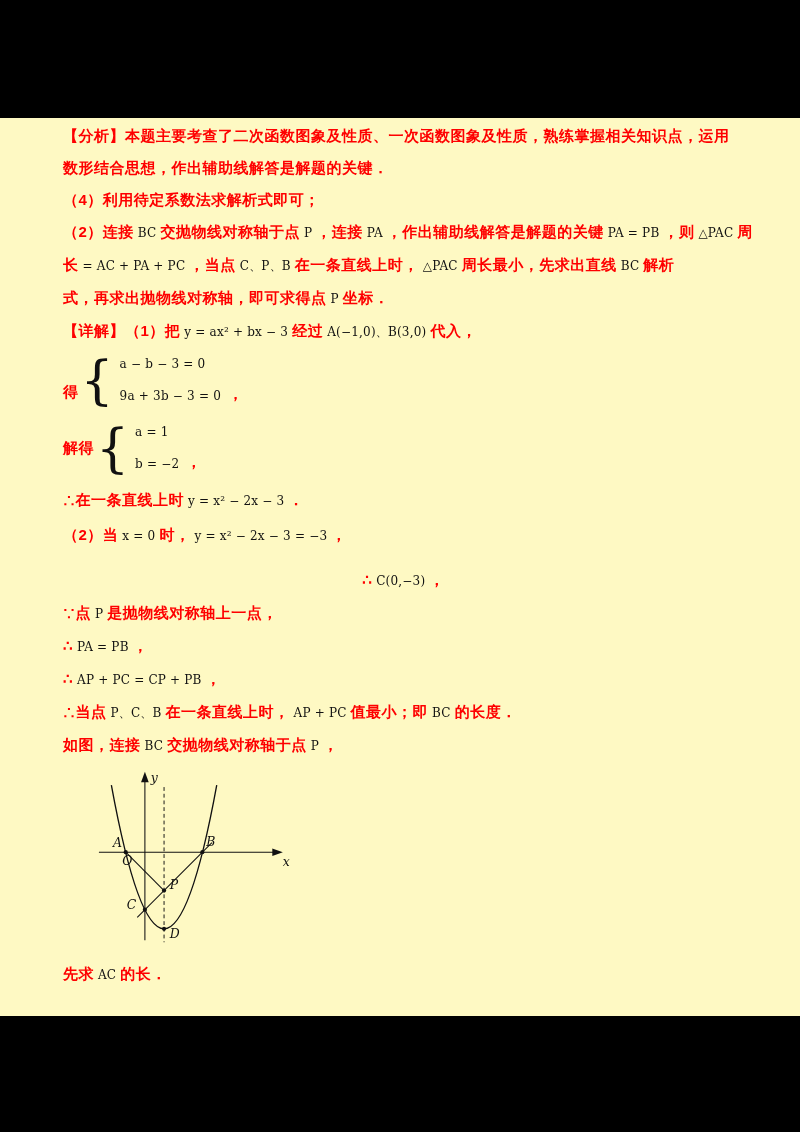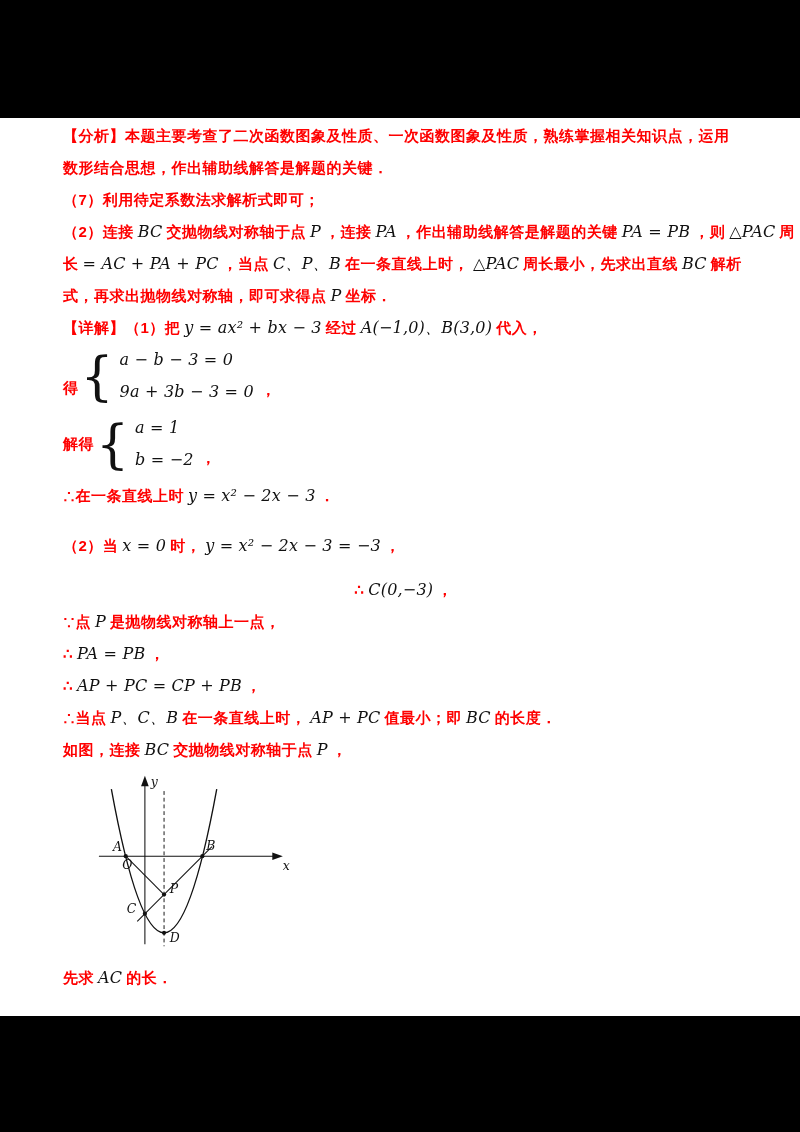--- a/index.html
+++ b/index.html
@@ -5,41 +5,40 @@
   html,body{margin:0;padding:0;}
   body{
     width:800px;height:1132px;
     background:#000;
     position:relative;
     overflow:hidden;
     font-family:"Liberation Sans",sans-serif;
   }
   .paper{
     position:absolute;left:0;top:118px;width:800px;height:898px;
-    background:#ffffff;
+    background:#fef9c3;
   }
   .content{
     position:absolute;left:63px;top:6px;right:56px;
   }
   .line{
     margin:0 0 8px 0;
     font-size:15px;
     line-height:24px;
     white-space:nowrap;
   }
   .cn{
     color:#fe0000;
     font-weight:600;
     letter-spacing:0.5px;
   }
   .m{
     font-family:"DejaVu Serif","Liberation Serif",serif;
-    font-style:italic;
     color:#111;
-    font-size:16px;
+    font-size:12px;
     padding:0 4px;
     letter-spacing:0.2px;
   }
   .sys{
     display:flex;align-items:center;
     margin:4px 0 12px 0;
   }
   .sys .brace{
     font-family:"DejaVu Serif",serif;
     font-size:52px;
@@ -50,42 +49,42 @@
   }
   .sys .eqs{
     display:flex;flex-direction:column;justify-content:center;gap:10px;
   }
   .sys .eqs .m{line-height:22px;}
   .sys .label-bottom{align-self:flex-end;padding-bottom:4px;}
   .sys .tail{align-self:flex-end;padding-bottom:2px;margin-left:3px;}
   .mt12{margin-top:12px;}
   .mt20{margin-top:20px;text-align:center;}
   .mt24{}
-  .mt26{margin-top:26px;}
+  .mt26{margin-top:10px;}
   .figure-wrap{
     margin:6px 0 10px 10px;
   }
   svg text{
     font-family:"DejaVu Serif","Liberation Serif",serif;
     font-style:italic;
     font-size:13px;
     fill:#111;
   }
 </style>
 </head>
 <body>
 
 <div class="paper">
   <div class="content">
 
     <div class="line"><span class="cn">【分析】本题主要考查了二次函数图象及性质、一次函数图象及性质，熟练掌握相关知识点，运用</span></div>
 
     <div class="line"><span class="cn">数形结合思想，作出辅助线解答是解题的关键．</span></div>
 
-    <div class="line"><span class="cn">（7）利用待定系数法求解析式即可；</span></div>
+    <div class="line"><span class="cn">（4）利用待定系数法求解析式即可；</span></div>
 
     <div class="line"><span class="cn">（2）连接</span><span class="m">BC</span><span class="cn">交抛物线对称轴于点</span><span class="m">P</span><span class="cn">，连接</span><span class="m">PA</span><span class="cn">，作出辅助线解答是解题的关键</span><span class="m">PA = PB</span><span class="cn">，则</span><span class="m">△PAC</span><span class="cn">周</span></div>
 
     <div class="line"><span class="cn">长</span><span class="m">= AC + PA + PC</span><span class="cn">，当点</span><span class="m">C、P、B</span><span class="cn">在一条直线上时，</span><span class="m">△PAC</span><span class="cn">周长最小，先求出直线</span><span class="m">BC</span><span class="cn">解析</span></div>
 
     <div class="line"><span class="cn">式，再求出抛物线对称轴，即可求得点</span><span class="m">P</span><span class="cn">坐标．</span></div>
 
     <div class="line"><span class="cn">【详解】（1）把</span><span class="m">y = ax² + bx − 3</span><span class="cn">经过</span><span class="m">A(−1,0)、B(3,0)</span><span class="cn">代入，</span></div>
 
     <div class="line sys">

